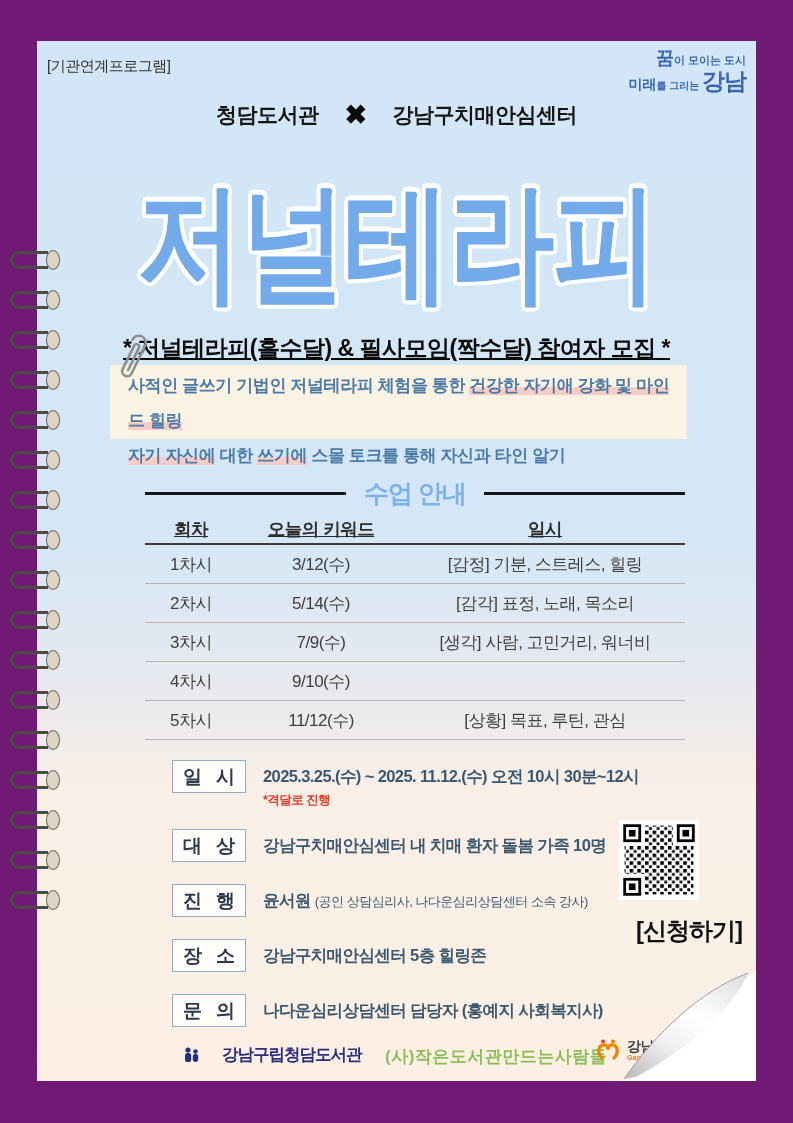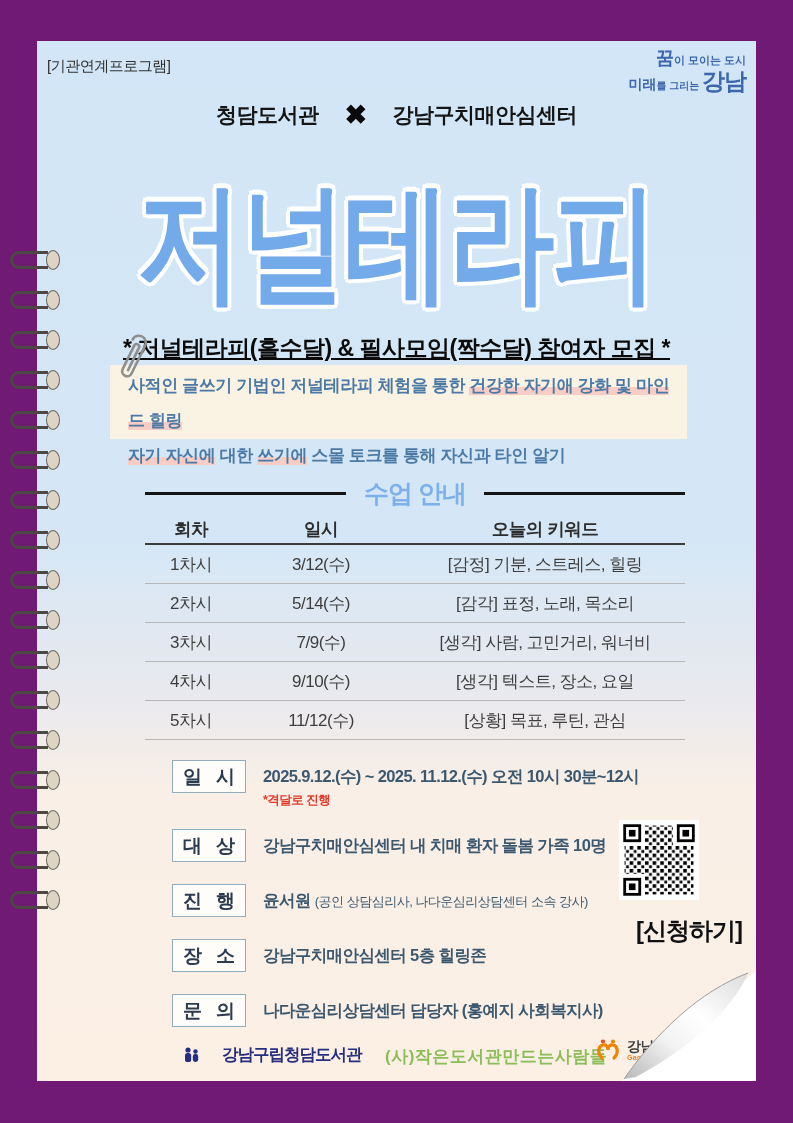--- a/index.html
+++ b/index.html
@@ -32,21 +32,21 @@
   .desc-box{position:absolute;left:73px;top:324px;width:577px;height:74px;background:#faf2e2;
     padding:3px 10px 9px 18px;font-size:17px;font-weight:600;color:#4b7aa6;line-height:35px;letter-spacing:-0.4px;z-index:2;}
   .hl{background:linear-gradient(transparent 58%,#f8cdc6 58%);}
   
   .section-head{position:absolute;left:108px;top:436px;width:540px;display:flex;align-items:center;gap:18px;}
   .section-head .rule{flex:1;height:3px;background:#161616;}
   .section-title{font-size:25px;font-weight:800;color:#7db1ec;letter-spacing:-1px;}
   
   .sch-table{position:absolute;left:108px;top:474px;width:540px;}
   .thead,.trow{display:grid;grid-template-columns:92px 168px 1fr;align-items:center;text-align:center;}
-  .thead{height:30px;font-size:17.5px;font-weight:800;color:#2d2d2d;border-bottom:2px solid #3c3c3c;letter-spacing:-0.5px;}
+  .thead{height:30px;font-size:17.5px;font-weight:800;color:#2d2d2d;border-bottom:2px solid #3c3c3c;letter-spacing:-0.5px;text-decoration:underline;}
   .trow{height:39px;font-size:17px;color:#3e3e3e;border-bottom:1.5px solid #b6b6b6;letter-spacing:-0.5px;}
   
   .detail-item{position:absolute;left:135px;display:flex;align-items:flex-start;gap:17px;}
   .dlabel{width:74px;height:33px;border:1.6px solid #92aebe;background:#fffdf9;display:flex;justify-content:space-between;
     align-items:center;padding:0 10px;font-size:19px;font-weight:800;color:#2c3a4e;flex:none;}
   .dbody{padding-top:6px;}
   .dvalue{font-size:16.5px;font-weight:600;color:#3c586f;letter-spacing:-0.6px;}
   .dsub{font-size:13px;font-weight:500;color:#3c586f;letter-spacing:-0.5px;}
   .dnote{display:block;font-size:12.5px;font-weight:600;color:#e23a2a;margin-top:4px;letter-spacing:-0.5px;}
   .di0{top:719px;} .di1{top:788px;} .di2{top:843px;} .di3{top:898px;} .di4{top:953px;}
@@ -107,56 +107,55 @@
 
     <div class="section-head">
       <div class="rule"></div>
       <div class="section-title">수업 안내</div>
       <div class="rule"></div>
     </div>
 
     <div class="sch-table">
       <div class="thead">
         <span>회차</span>
+        <span>오늘의 키워드</span>
         <span>일시</span>
-        <span>오늘의 키워드</span>
       </div>
       <div class="trow">
         <span>1차시</span>
           <span>3/12(수)</span>
           <span>[감정] 기분, 스트레스, 힐링</span>
       </div>
       <div class="trow">
         <span>2차시</span>
           <span>5/14(수)</span>
           <span>[감각] 표정, 노래, 목소리</span>
       </div>
       <div class="trow">
         <span>3차시</span>
           <span>7/9(수)</span>
           <span>[생각] 사람, 고민거리, 워너비</span>
       </div>
       <div class="trow">
         <span>4차시</span>
           <span>9/10(수)</span>
-          <span>[생각] 텍스트, 장소, 요일</span>
       </div>
       <div class="trow">
         <span>5차시</span>
           <span>11/12(수)</span>
           <span>[상황] 목표, 루틴, 관심</span>
       </div>
     </div>
 
     <div class="detail-item di0">
       <div class="dlabel">
           <span>일</span>
           <span>시</span>
         </div>
-      <div class="dbody"><span class="dvalue">2025.9.12.(수) ~ 2025. 11.12.(수) 오전 10시 30분~12시</span><span class="dnote">*격달로 진행</span></div>
+      <div class="dbody"><span class="dvalue">2025.3.25.(수) ~ 2025. 11.12.(수) 오전 10시 30분~12시</span><span class="dnote">*격달로 진행</span></div>
     </div>
 
     <div class="detail-item di1">
       <div class="dlabel">
           <span>대</span>
           <span>상</span>
         </div>
       <div class="dbody"><span class="dvalue">강남구치매안심센터 내 치매 환자 돌봄 가족 10명</span></div>
     </div>
 

